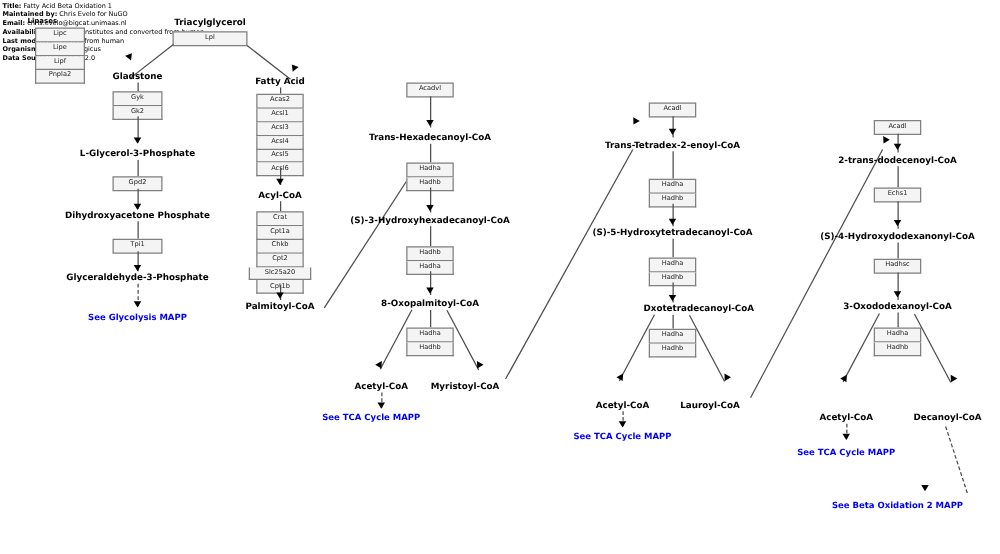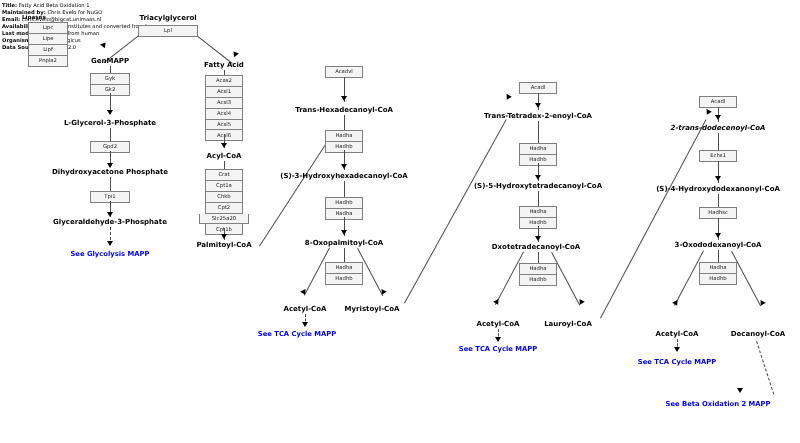--- a/index.html
+++ b/index.html
@@ -167,21 +167,21 @@
   <div class="genegroup" style="left:168px; top:25px; width:60px;">
     <div class="genebox">Lpl</div>
   </div>
 
   <div class="diag" style="left:139px; top:36px; width:44px; transform:rotate(142deg);"></div>
   <div class="dhead" style="left:101px; top:42px; transform:rotate(-142deg);"></div>
 
   <div class="diag" style="left:198px; top:36px; width:44px; transform:rotate(38deg);"></div>
   <div class="dhead" style="left:232px; top:51px; transform:rotate(142deg);"></div>
 
-  <div class="metab" style="left:110px; top:57px;">GenMAPP</div>
+  <div class="metab" style="left:110px; top:57px;">Gladstone</div>
   <div class="vline" style="left:110px; top:66px; height:7px;"></div>
   <div class="genegroup" style="left:110px; top:73px; width:40px;">
     <div class="genebox">Gyk</div>
     <div class="genebox">Gk2</div>
   </div>
   <div class="vline" style="left:110px; top:93px; height:21px;"></div>
   <div class="arrowhead" style="left:110px; top:110px;"></div>
   <div class="metab" style="left:110px; top:119px;">L-Glycerol-3-Phosphate</div>
 
   <div class="vline" style="left:110px; top:128px; height:13px;"></div>
@@ -296,21 +296,21 @@
   <div class="arrowhead" style="left:538px; top:175px;"></div>
   <div class="metab" style="left:538px; top:182px;">(S)-5-Hydroxytetradecanoyl-CoA</div>
 
   <div class="vline" style="left:538px; top:191px; height:15px;"></div>
   <div class="genegroup" style="left:538px; top:206px; width:38px;">
     <div class="genebox">Hadha</div>
     <div class="genebox">Hadhb</div>
   </div>
   <div class="vline" style="left:538px; top:226px; height:16px;"></div>
   <div class="arrowhead" style="left:538px; top:236px;"></div>
-  <div class="metab" style="left:536px; top:243px;">Dxotetradecanoyl-CoA</div>
+  <div class="metab" style="left:559px; top:243px;">Dxotetradecanoyl-CoA</div>
 
   <div class="vline" style="left:538px; top:252px; height:11px;"></div>
   <div class="genegroup" style="left:538px; top:263px; width:38px;">
     <div class="genebox">Hadha</div>
     <div class="genebox">Hadhb</div>
   </div>
   <div class="diag" style="left:524px; top:252px; width:60px; transform:rotate(118deg);"></div>
   <div class="dhead" style="left:494px; top:300px; transform:rotate(-28deg);"></div>
   <div class="diag" style="left:552px; top:252px; width:60px; transform:rotate(62deg);"></div>
   <div class="dhead" style="left:578px; top:300px; transform:rotate(28deg);"></div>
@@ -323,21 +323,21 @@
   <div class="mapp" style="left:498px; top:345px;">See TCA Cycle MAPP</div>
 
   <div class="diag" style="left:600px; top:318px; width:225px; transform:rotate(-62deg);"></div>
   <div class="dhead" style="left:705px; top:110px; transform:rotate(28deg);"></div>
 
   <div class="genegroup" style="left:718px; top:96px; width:38px;">
     <div class="genebox">Acadl</div>
   </div>
   <div class="vline" style="left:718px; top:107px; height:15px;"></div>
   <div class="arrowhead" style="left:718px; top:115px;"></div>
-  <div class="metab" style="left:718px; top:124px;font-style:italic;">2-trans-dodecenoyl-CoA</div>
+  <div class="metab" style="left:718px; top:124px;">2-trans-dodecenoyl-CoA</div>
 
   <div class="vline" style="left:718px; top:133px; height:17px;"></div>
   <div class="genegroup" style="left:718px; top:150px; width:38px;">
     <div class="genebox">Echs1</div>
   </div>
   <div class="vline" style="left:718px; top:161px; height:22px;"></div>
   <div class="arrowhead" style="left:718px; top:176px;"></div>
   <div class="metab" style="left:718px; top:185px;">(S)-4-Hydroxydodexanonyl-CoA</div>
 
   <div class="vline" style="left:718px; top:194px; height:13px;"></div>

